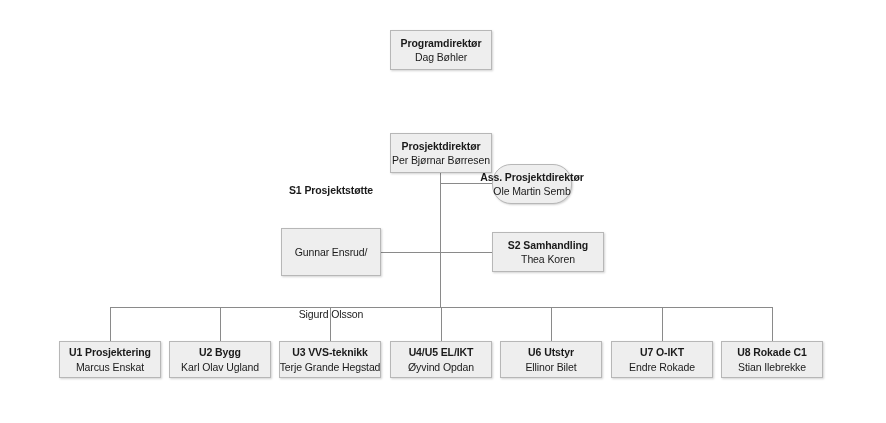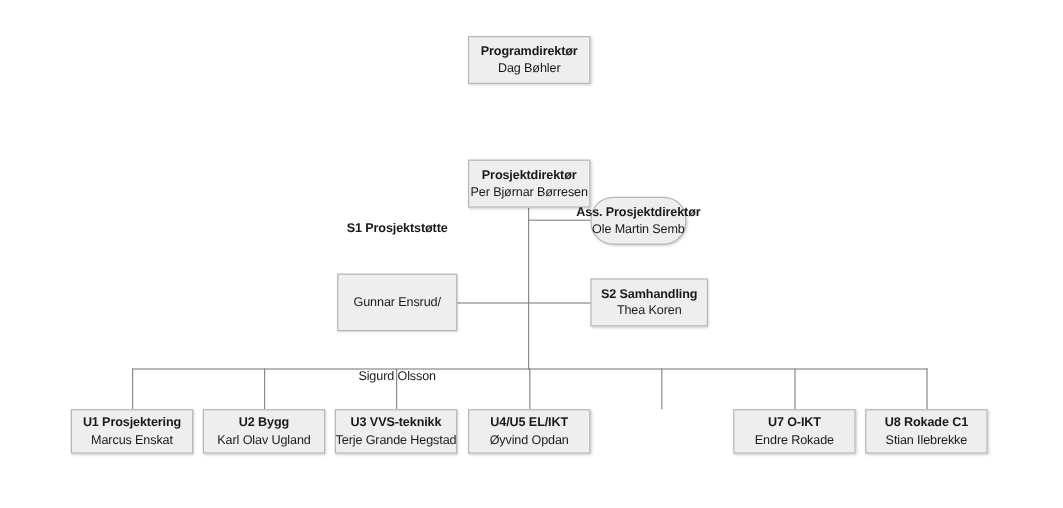--- a/index.html
+++ b/index.html
@@ -91,41 +91,45 @@
     <div class="title">Ass. Prosjektdirektør</div>
     <div class="sub">Ole Martin Semb</div>
   </div>
 
   <div class="node" style="left:281px; top:228px; width:100px; height:48px;gap:48px;">
     <div class="title">S1 Prosjektstøtte</div>
     <div class="sub">Gunnar Ensrud/</div>
     <div class="sub">Sigurd Olsson</div>
   </div>
 
-  <div class="node" style="left:492px; top:232px; width:98px; height:40px;">
+  <div class="node" style="left:492px; top:232px; width:112px; height:40px;">
     <div class="title">S2 Samhandling</div>
     <div class="sub">Thea Koren</div>
   </div>
 
   <div class="node" style="left:59px; top:341px; width:102px; height:37px;">
     <div class="title">U1 Prosjektering</div>
     <div class="sub">Marcus Enskat</div>
   </div>
   <div class="node" style="left:169px; top:341px; width:102px; height:37px;">
     <div class="title">U2 Bygg</div>
     <div class="sub">Karl Olav Ugland</div>
   </div>
   <div class="node" style="left:279px; top:341px; width:102px; height:37px;">
     <div class="title">U3 VVS-teknikk</div>
     <div class="sub">Terje Grande Hegstad</div>
   </div>
   <div class="node" style="left:390px; top:341px; width:102px; height:37px;">
     <div class="title">U4/U5 EL/IKT</div>
     <div class="sub">Øyvind Opdan</div>
   </div>
+  <div class="node" style="left:500px; top:341px; width:102px; height:37px;">
+    <div class="title">U6 Utstyr</div>
+    <div class="sub">Ellinor Bilet</div>
+  </div>
   <div class="node" style="left:611px; top:341px; width:102px; height:37px;">
     <div class="title">U7 O-IKT</div>
     <div class="sub">Endre Rokade</div>
   </div>
   <div class="node" style="left:721px; top:341px; width:102px; height:37px;">
     <div class="title">U8 Rokade C1</div>
     <div class="sub">Stian Ilebrekke</div>
   </div>
 
 </div>

